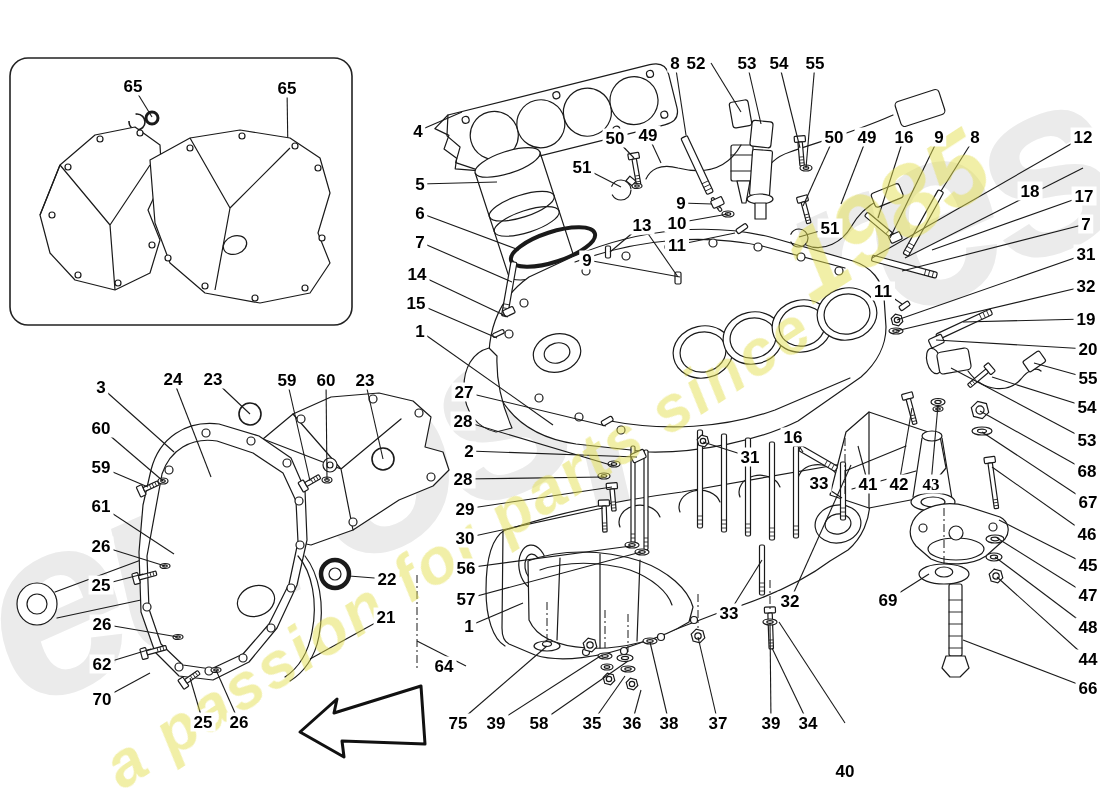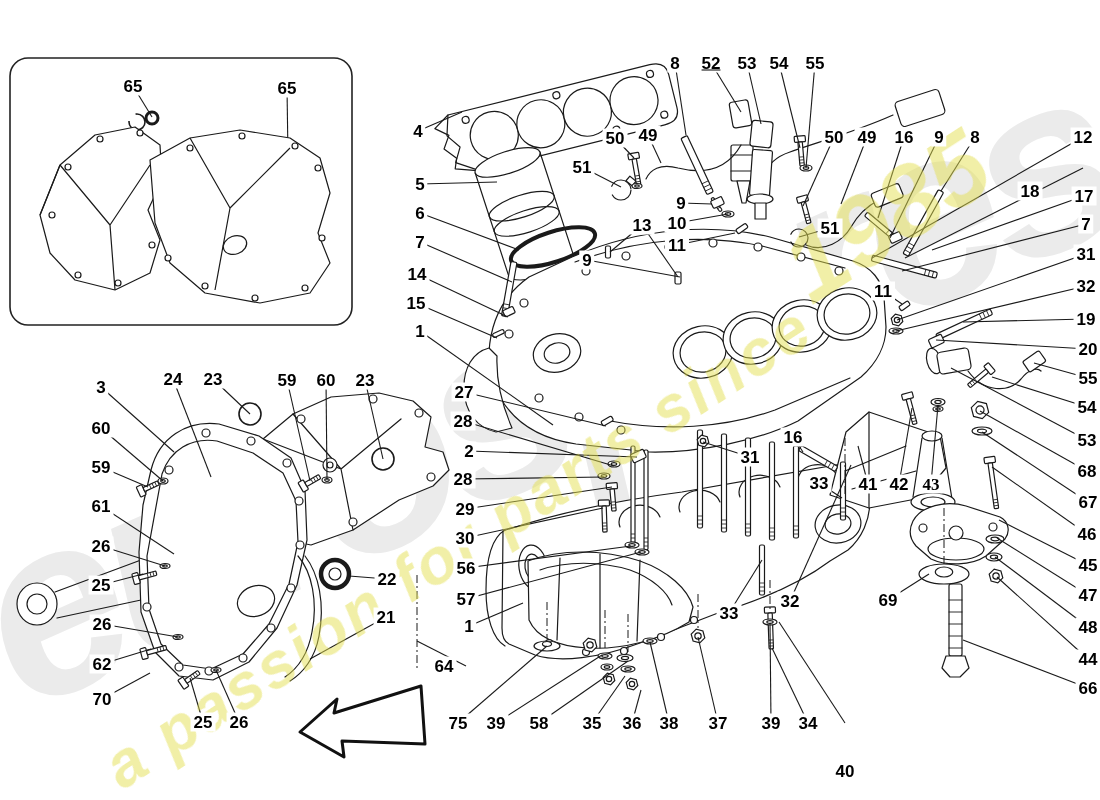--- a/index.html
+++ b/index.html
@@ -727,21 +727,21 @@
 
 
 <div class="co" style="left: 418px; top: 131px;">4</div>
     <div class="co" style="left: 420px; top: 184px;">5</div>
     <div class="co" style="left: 420px; top: 213px;">6</div>
     <div class="co" style="left: 420px; top: 242px;">7</div>
     <div class="co" style="left: 417px; top: 274px;">14</div>
     <div class="co" style="left: 416px; top: 303px;">15</div>
     <div class="co" style="left: 420px; top: 331px;">1</div>
     <div class="co" style="left: 675px; top: 63px;">8</div>
-    <div class="co" style="left: 711px; top: 63px; text-decoration: underline;">52</div>
+    <div class="co" style="left: 696px; top: 63px;">52</div>
     <div class="co" style="left: 747px; top: 63px;">53</div>
     <div class="co" style="left: 779px; top: 63px;">54</div>
     <div class="co" style="left: 815px; top: 63px;">55</div>
     <div class="co" style="left: 615px; top: 138px;">50</div>
     <div class="co" style="left: 648px; top: 135px;">49</div>
     <div class="co" style="left: 582px; top: 167px;">51</div>
     <div class="co" style="left: 681px; top: 203px;">9</div>
     <div class="co" style="left: 677px; top: 223px;">10</div>
     <div class="co" style="left: 677px; top: 245px;">11</div>
     <div class="co" style="left: 642px; top: 225px;">13</div>

